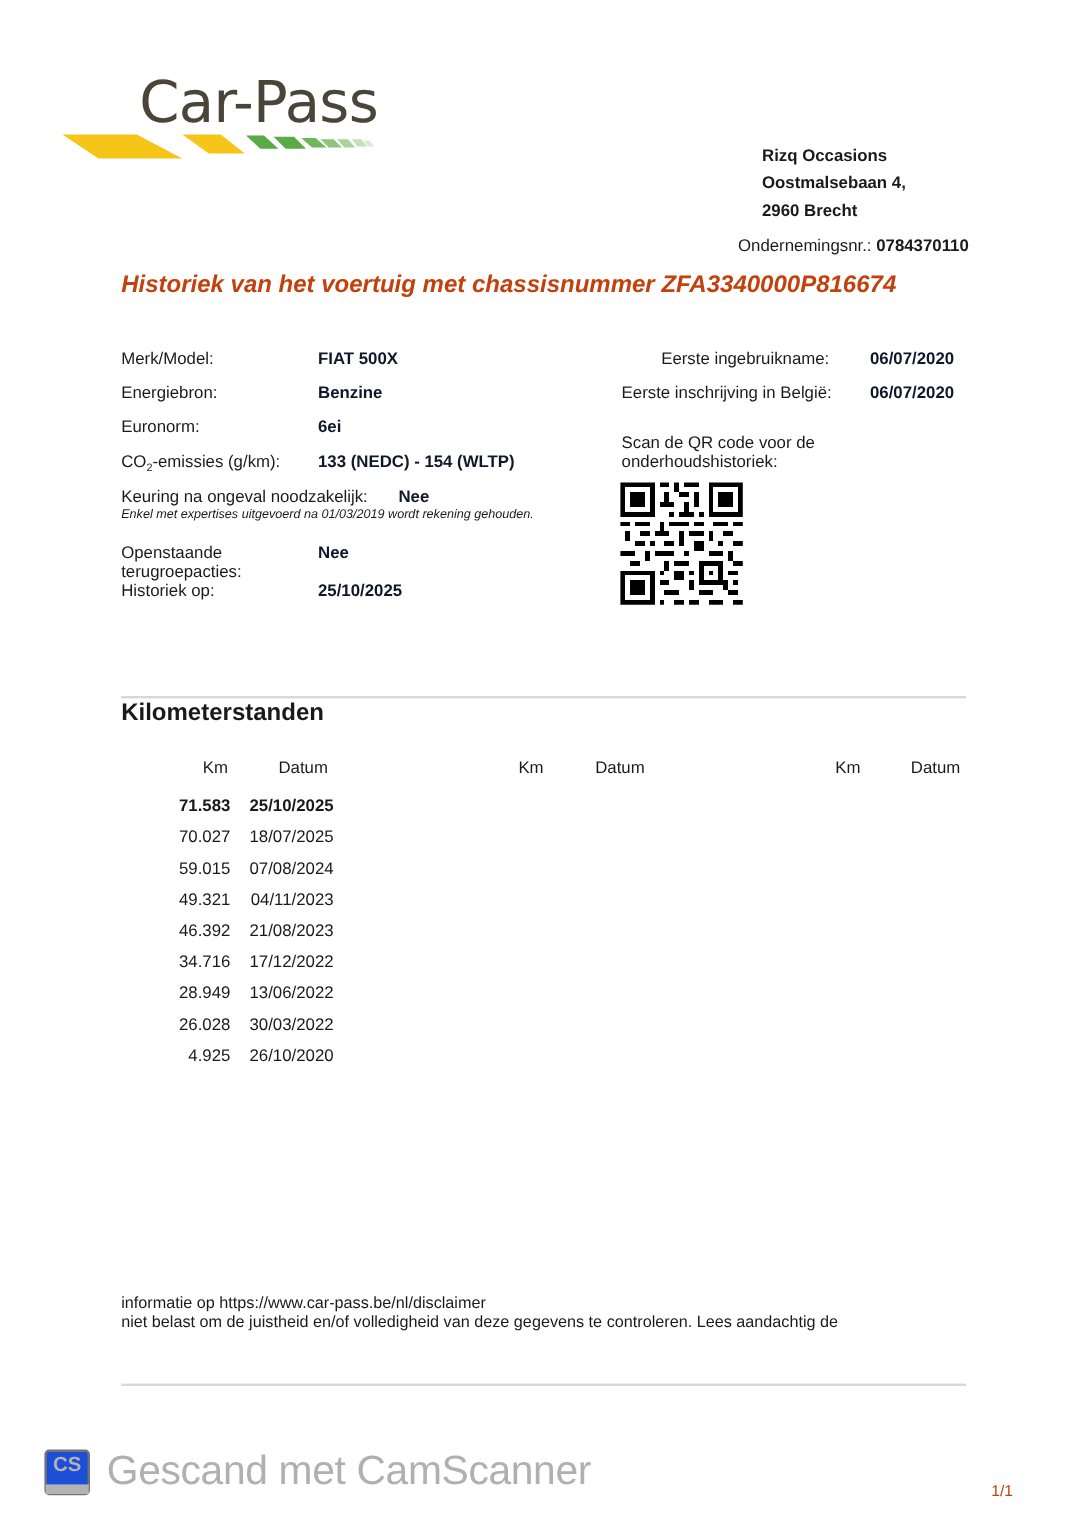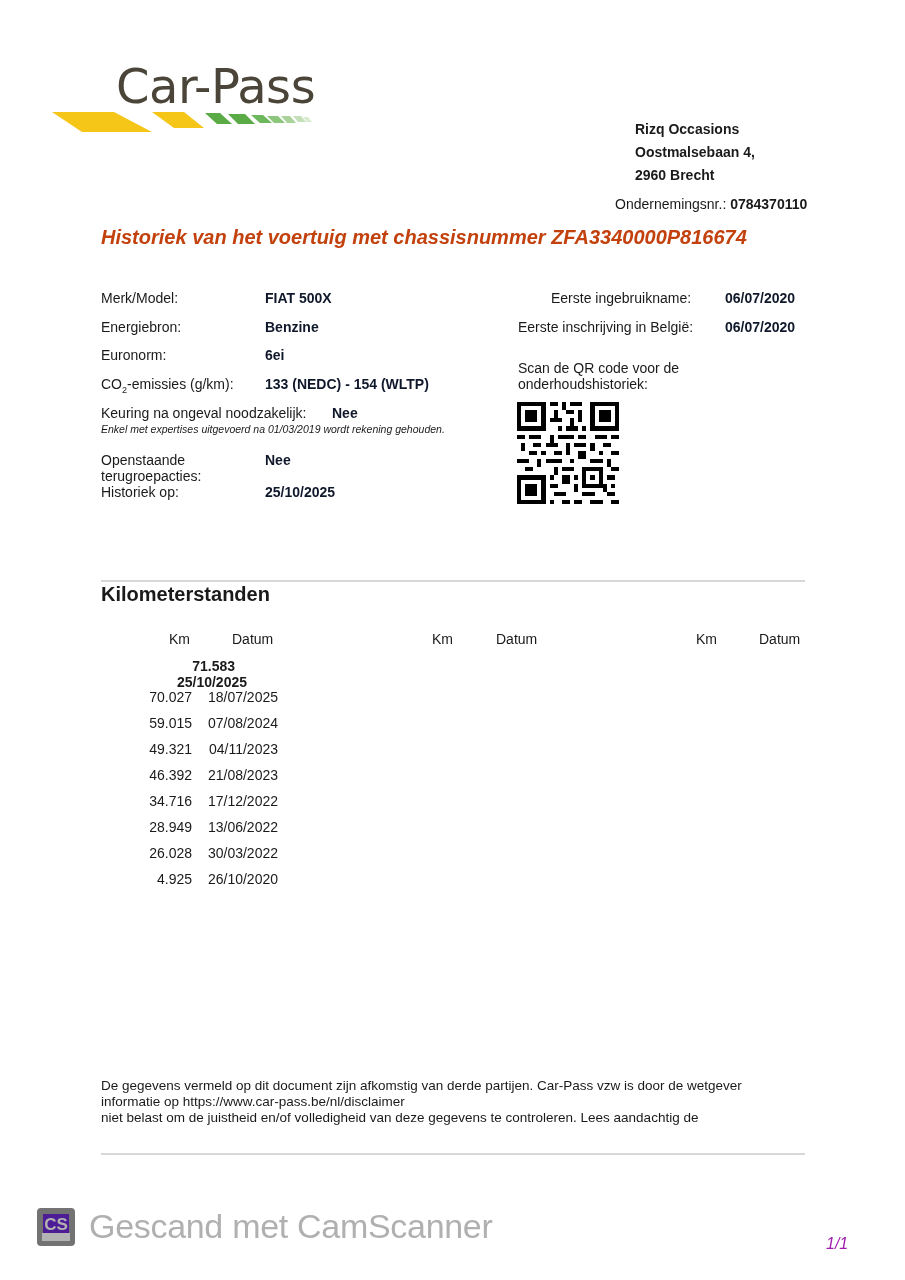--- a/index.html
+++ b/index.html
@@ -35,37 +35,37 @@
 
   .hr { height: 2px; background: #d8d8d8; }
 
   .section-title { left: 101px; top: 583px; font-size: 20px; font-weight: bold; }
 
   .col-head { font-size: 14px; top: 631px; }
   .km-table { left: 130px; top: 658px; }
   .km-row { display: flex; height: 26px; align-items: center; font-size: 14px; }
   .km-row .km { width: 62px; text-align: right; }
   .km-row .date { width: 86px; text-align: right; }
-  .km-row.latest { font-weight: bold; flex-direction: column; }
+  .km-row.latest { font-weight: bold; }
 
   .disclaimer { left: 101px; top: 1078px; width: 710px; font-size: 13.5px; line-height: 16px; }
   .legal { left: 101px; top: 1161px; width: 720px; font-size: 13.5px; font-weight: bold; line-height: 16px; }
 
   .cs-badge {
     left: 37px; top: 1208px; width: 38px; height: 38px;
-    border: 6px solid #737373; border-radius: 4px; box-sizing: border-box;
-    background: #4c1d95;
+    border: 2px solid #737373; border-radius: 4px; box-sizing: border-box;
+    background: #1d4ed8;
   }
   .cs-badge .cs-letters {
     position: absolute; left: 0; right: 0; top: 1px; text-align: center;
     font-size: 17px; font-weight: bold; color: #b3b3b3;
   }
   .cs-badge .cs-bar { position: absolute; left: -1px; right: -1px; bottom: -1px; height: 8px; background: #b3b3b3; }
   .cs-text { left: 89px; top: 1207px; font-size: 34px; color: #b0b0b0; letter-spacing: -0.3px; }
-  .page-num { left: 826px; top: 1235px; font-size: 16px; color: #a21caf; font-style: italic; }
+  .page-num { left: 826px; top: 1235px; font-size: 13px; color: #c2410c; }
 </style>
 </head>
 <body>
 
 <div class="abs logo-text">Car-Pass</div>
 <svg class="abs logo-stripes" viewBox="0 0 262 24">
   <polygon points="0,2 62,2 100,22 30,22" fill="#f5c518"></polygon>
   <polygon points="100,2 132,2 152,18 122,18" fill="#f5c518"></polygon>
   <polygon points="153,3 168,3 180,14 165,14" fill="#5aaa46"></polygon>
   <polygon points="176,4 193,4 203,14 186,14" fill="#5aaa46"></polygon>
@@ -242,21 +242,20 @@
       <span class="km">26.028</span>
       <span class="date">30/03/2022</span>
     </div>
   <div class="km-row">
       <span class="km">4.925</span>
       <span class="date">26/10/2020</span>
     </div>
 </div>
 
 <div class="abs disclaimer">
-  <div>De gegevens vermeld op dit document zijn afkomstig van derde partijen. Car-Pass vzw is door de wetgever</div>
   <div>informatie op https://www.car-pass.be/nl/disclaimer</div>
   <div>niet belast om de juistheid en/of volledigheid van deze gegevens te controleren. Lees aandachtig de</div>
 </div>
 
 <div class="abs hr" style="left:101px;top:1153px;width:704px;"></div>
 
 <div class="abs legal">
 </div>
 
 <div class="abs cs-badge">

